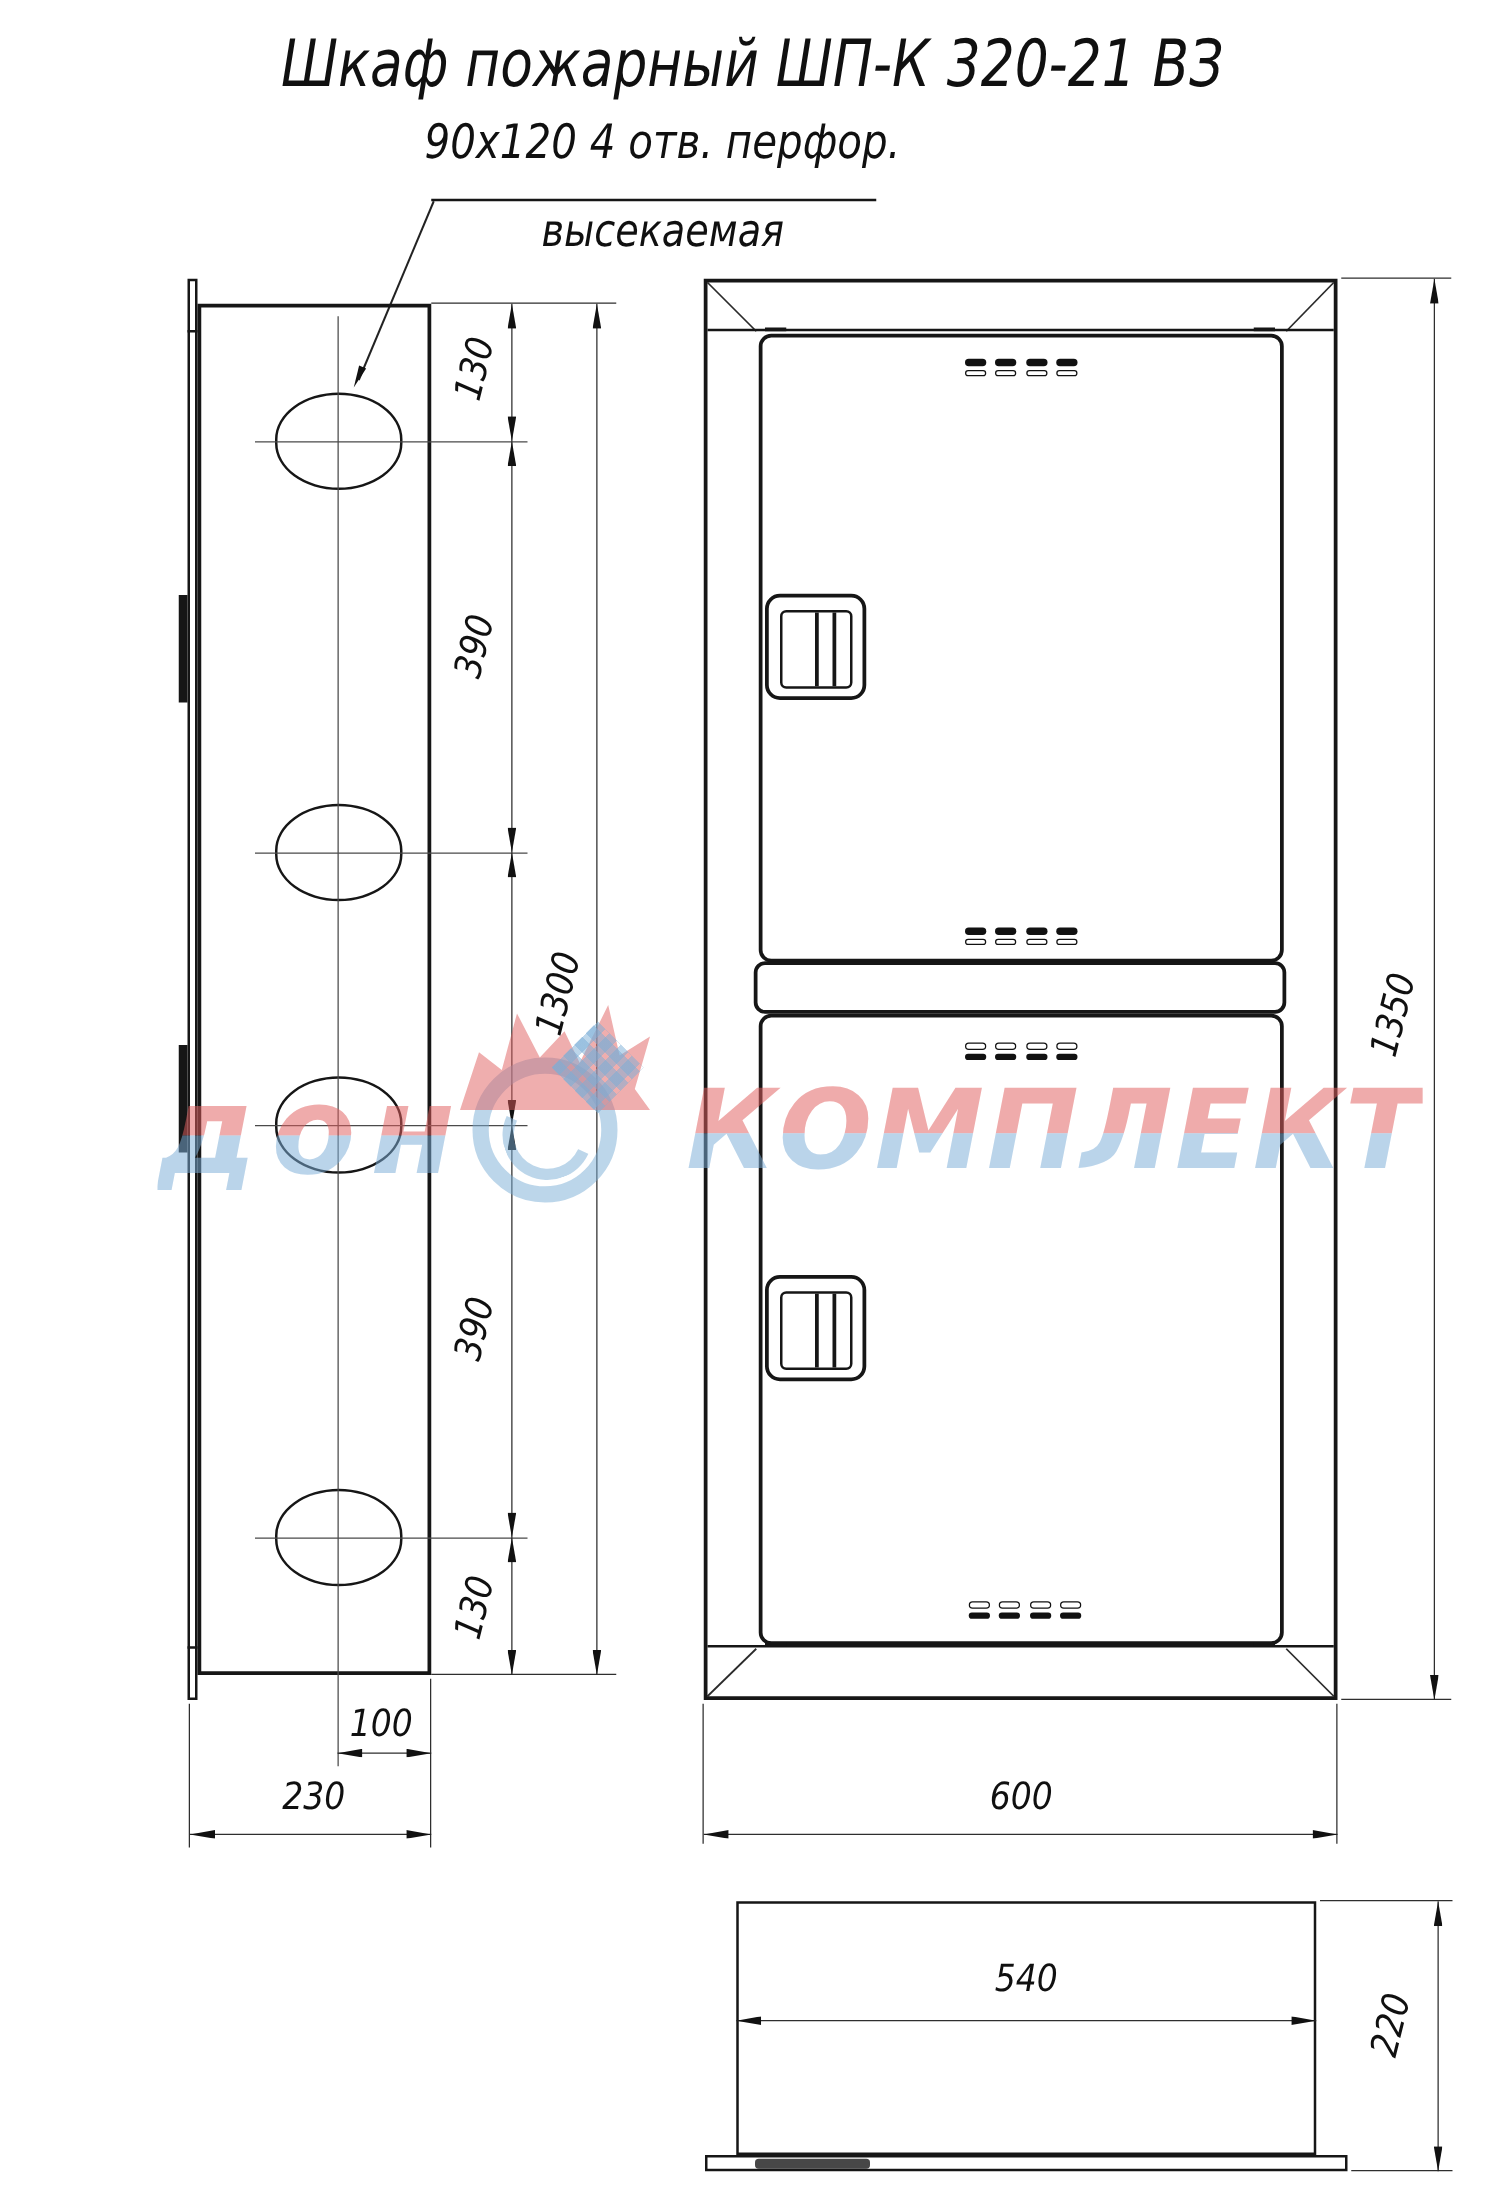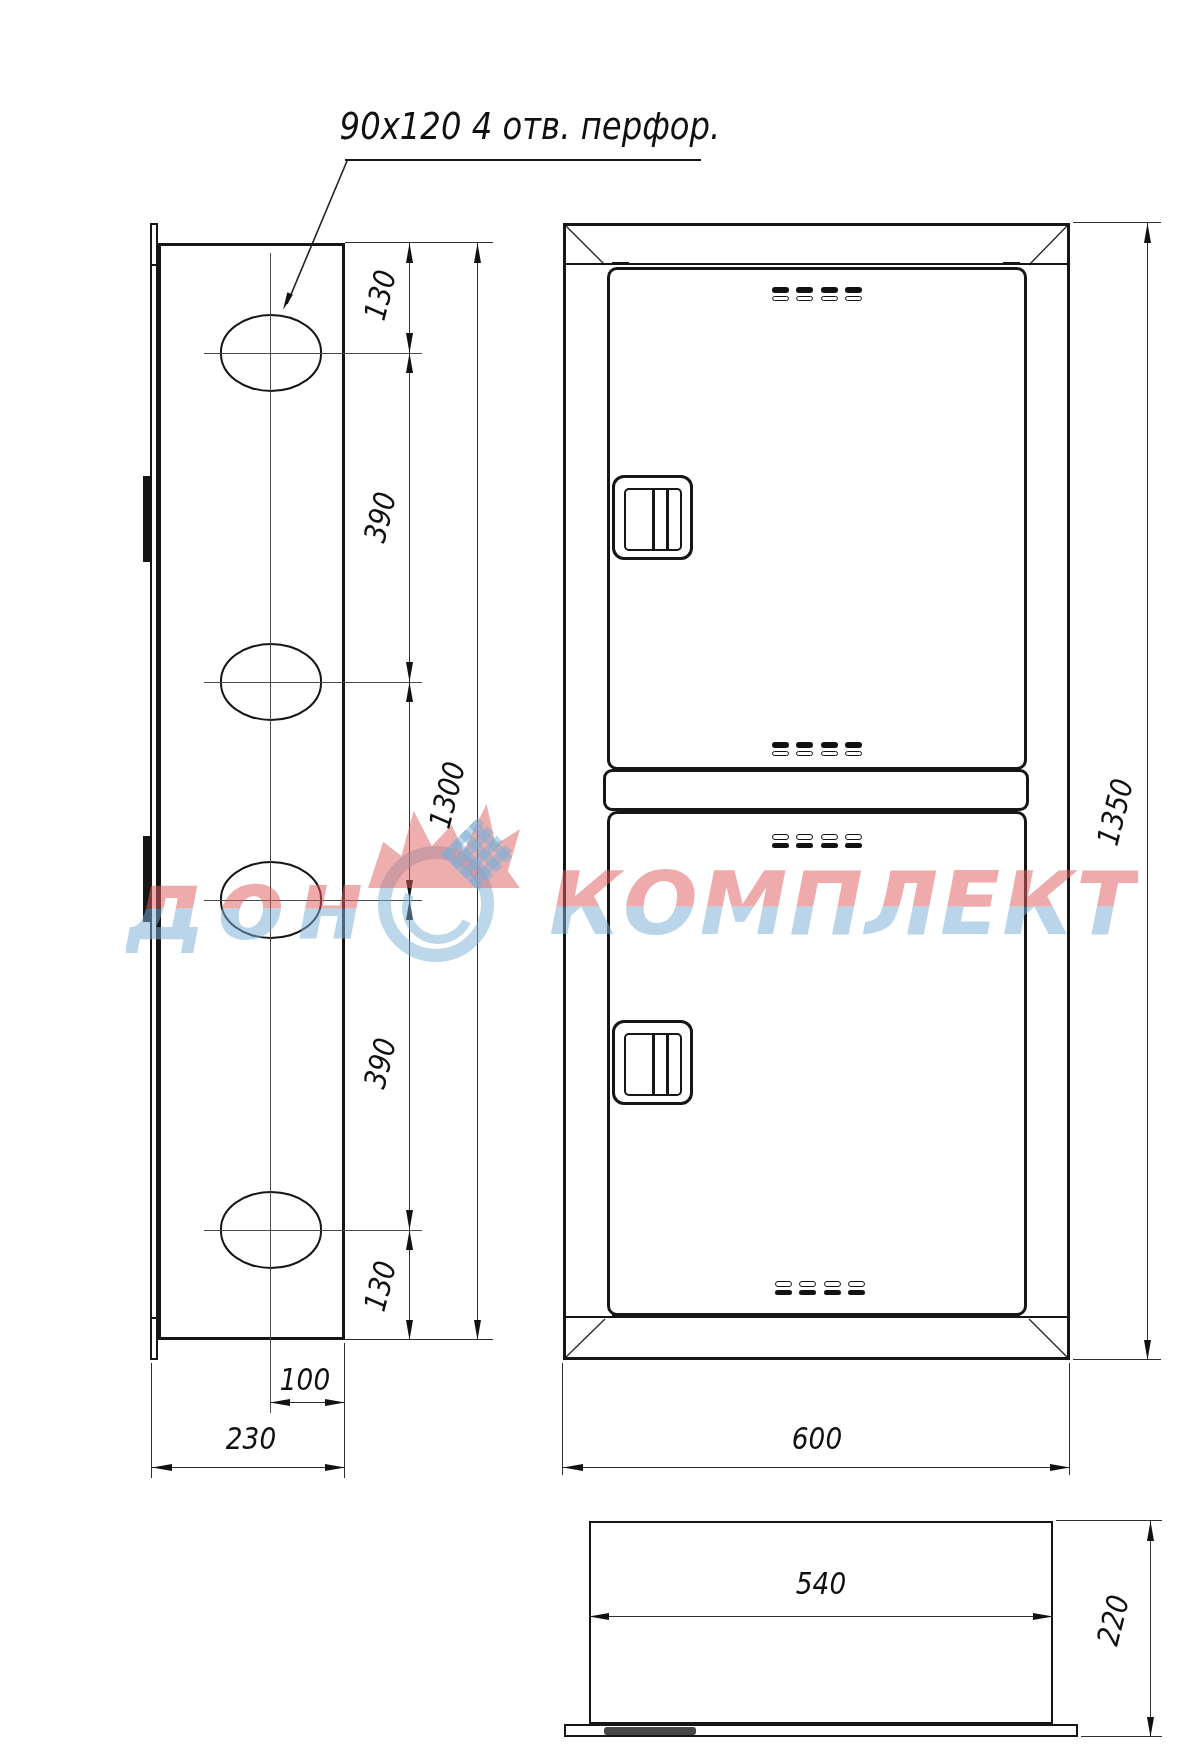--- a/index.html
+++ b/index.html
@@ -33,22 +33,24 @@
   .wm-red{color:rgba(224,93,93,.52);clip-path:inset(0 0 47% 0);}
   .wm-blue{color:rgba(122,173,214,.52);clip-path:inset(53% 0 0 0);}
   .smudge{position:absolute;background:#1f1f1f;opacity:.82;border-radius:3px;filter:blur(.6px);}
   svg{position:absolute;left:0;top:0;}
 </style>
 </head>
 <body>
 
 <div id="canvas">
 
-  <div class="note" style="top:104px;font-size:38px;"><span>90х120  4 отв. перфор.</span></div>
+  <div class="title"><span>Шкаф пожарный ШП-К 320-21 ВЗ</span></div>
+  <div class="note" style="top:91px;font-size:38px;"><span>90х120  4 отв. перфор.</span></div>
   <div class="ln" style="left:345px;top:159px;width:356px;height:2px;"></div>
+  <div class="note" style="top:165px;font-size:36px;"><span>высекаемая</span></div>
 
   <svg width="1203" height="1760">
     <line x1="347" y1="161" x2="287" y2="304" stroke="#222" stroke-width="1.6"></line>
     <polygon points="283,310 292.9,294.7 287.3,292.3" fill="#111"></polygon>
     <line x1="566" y1="226" x2="605" y2="265" stroke="#2a2a2a" stroke-width="1.4"></line>
     <line x1="1067" y1="226" x2="1029" y2="265" stroke="#2a2a2a" stroke-width="1.4"></line>
     <line x1="566" y1="1357" x2="605" y2="1319" stroke="#2a2a2a" stroke-width="1.4"></line>
     <line x1="1067" y1="1357" x2="1029" y2="1319" stroke="#2a2a2a" stroke-width="1.4"></line>
   </svg>
 

